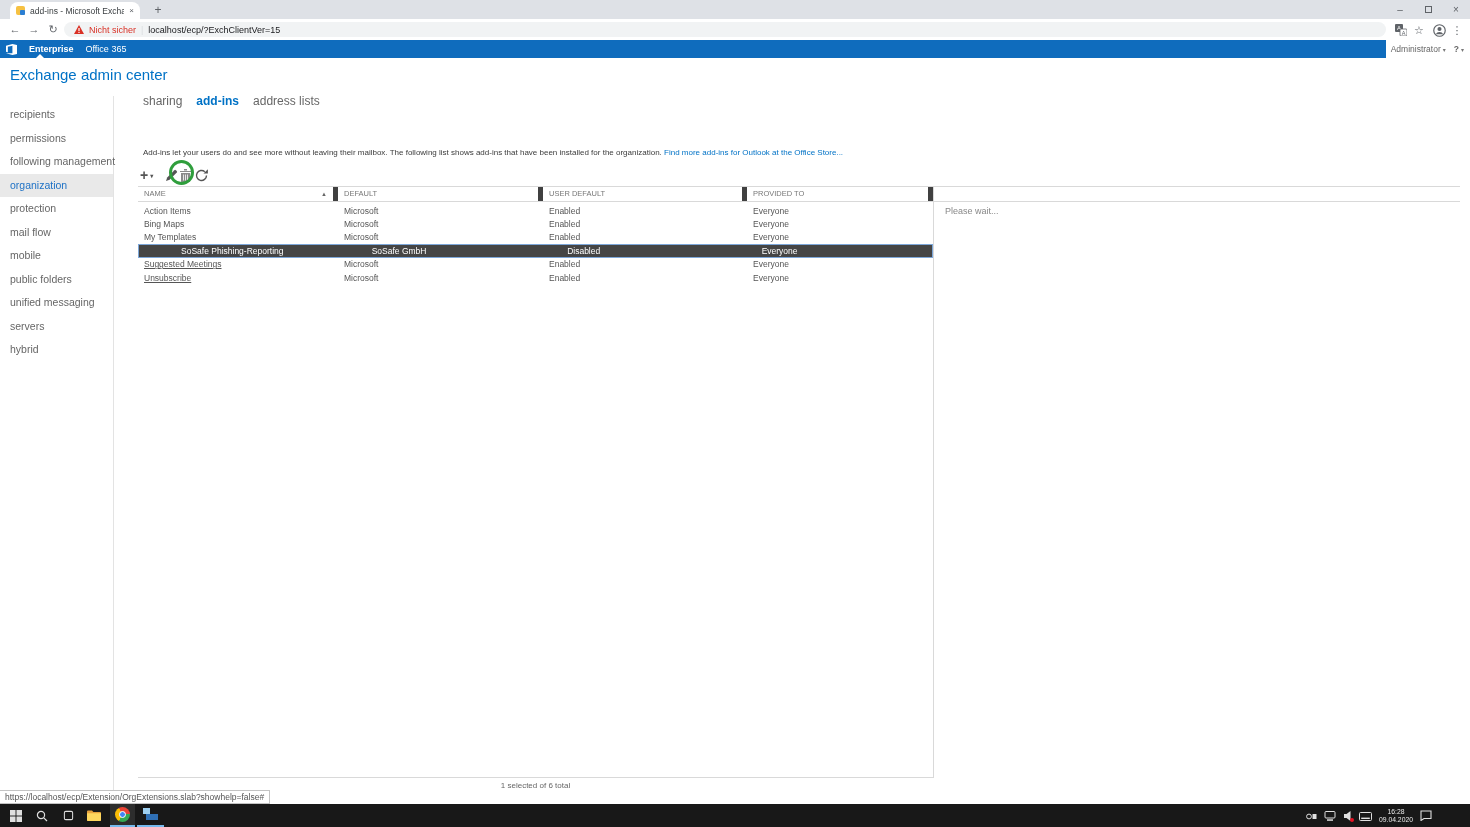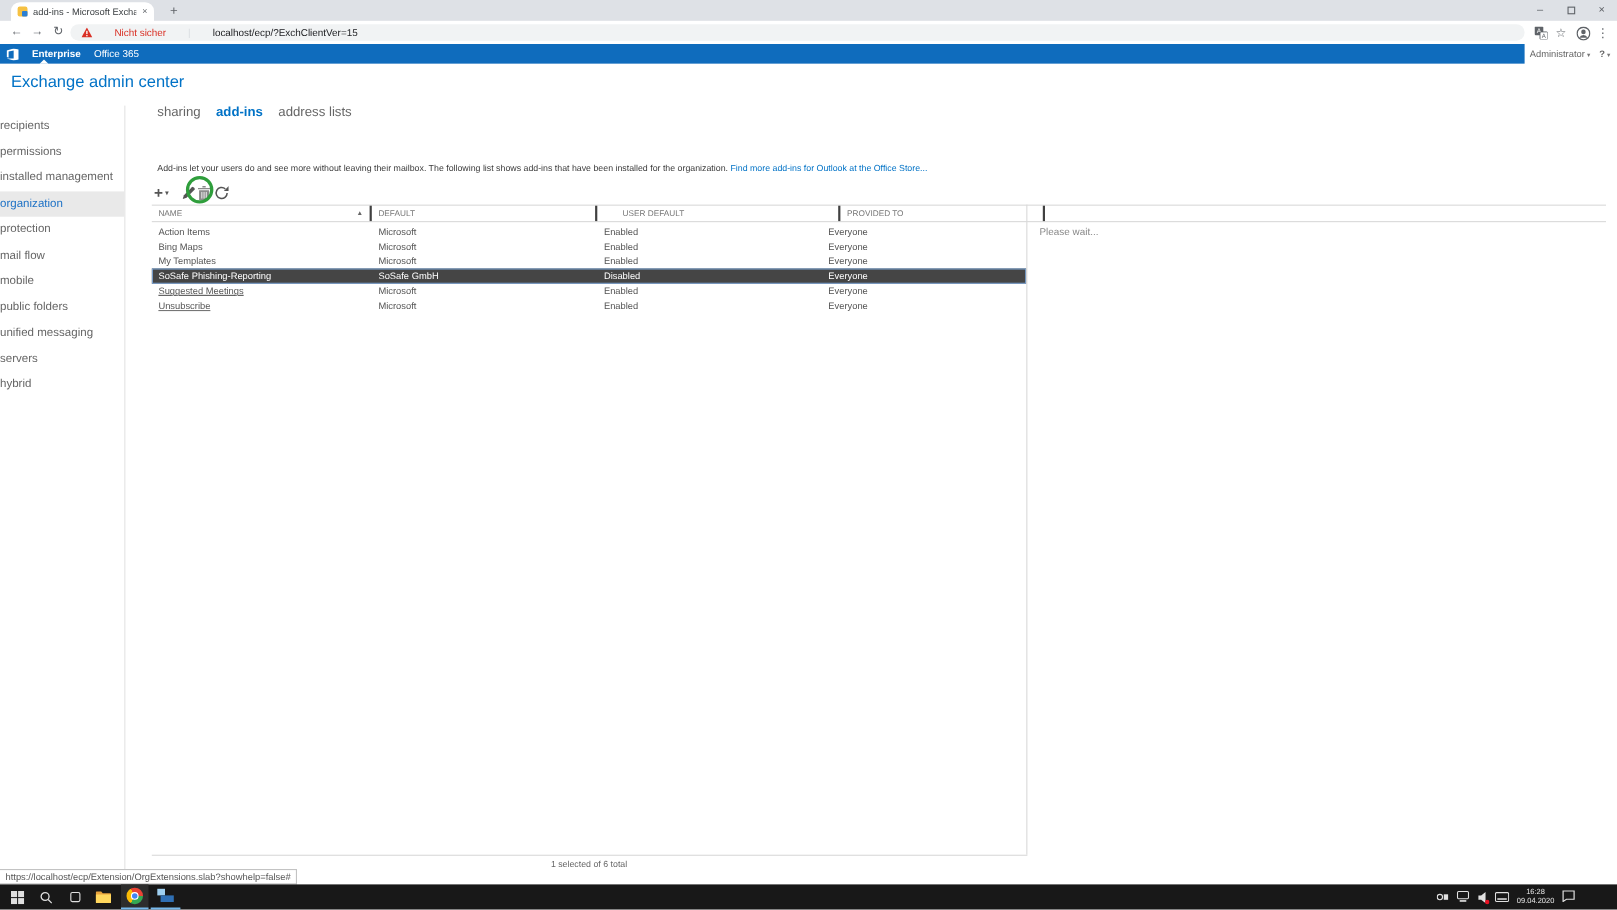--- a/index.html
+++ b/index.html
@@ -16,21 +16,21 @@
   .tab-close { font-size:8px; color:#5f6368; flex:0 0 auto; }
   .newtab { position:absolute; left:150px; top:3px; font-size:12px; color:#5f6368; width:16px; height:16px; text-align:center; line-height:15px; }
   .wincontrols { position:absolute; right:0; top:0; height:19px; display:flex; }
   .wc { width:28px; height:19px; display:flex; align-items:center; justify-content:center; color:#5f6368; font-size:10px; }
   .restore-box { width:7px; height:7px; border:1px solid #5f6368; }
 
   
   .toolbar { position:absolute; left:0; top:19px; width:1470px; height:21px; background:#fff; }
   .navbtn { position:absolute; top:0; height:21px; width:18px; text-align:center; line-height:21px; font-size:11px; color:#5f6368; }
   .omnibox { position:absolute; left:64px; top:3px; width:1322px; height:15px; background:#f1f3f4; border-radius:8px;
-             display:flex; align-items:center; padding:0 10px; gap:20px; }
+             display:flex; align-items:center; padding:0 10px; gap:5px; }
   .warn-text { color:#d93025; font-size:9px; white-space:nowrap; }
   .omni-sep { color:#dadce0; font-size:9px; }
   .url-text { color:#202124; font-size:9px; white-space:nowrap; }
   .tb-icon { position:absolute; top:4px; width:14px; height:14px; display:flex; align-items:center; justify-content:center; color:#5f6368; font-size:11px; }
 
   
   .o365 { position:absolute; left:0; top:40px; width:1470px; height:18px; background:#fff; }
   .o365-blue { position:absolute; left:0; top:0; width:1386px; height:18px; background:#0f6cbd; display:flex; align-items:center; }
   .o365-logo { margin-left:6px; display:flex; }
   .brand { color:#fff; font-size:9px; margin-left:12px; white-space:nowrap; }
@@ -38,42 +38,42 @@
   .nav-caret { position:absolute; left:36px; bottom:0; width:0; height:0;
                border-left:4px solid transparent; border-right:4px solid transparent; border-bottom:4px solid #fff; }
   .o365-right { position:absolute; right:6px; top:0; height:18px; display:flex; align-items:center; gap:8px; color:#666; font-size:8.5px; }
   .mini-caret { font-size:6px; color:#777; margin-left:2px; }
 
   
   .page { position:absolute; left:0; top:58px; width:1470px; height:746px; background:#fff; }
   .eac-title { position:absolute; left:10px; top:8px; font-size:15px; color:#0072c6; }
 
   .sidebar { position:absolute; left:0; top:38px; width:114px; height:694px; border-right:1px solid #e3e3e3; padding-top:7px; }
-  .side-item { height:23.5px; line-height:23.5px; font-size:10.5px; color:#666; white-space:nowrap; cursor:pointer; }
+  .side-item { height:23.5px; line-height:23.5px; padding-left:10px; font-size:10.5px; color:#666; white-space:nowrap; cursor:pointer; }
   .side-item.sel { background:#e9e9e9; color:#2073c6; }
 
   .tabs { position:absolute; left:143px; top:36px; display:flex; gap:14px; }
   .tab-link { font-size:12px; color:#666; cursor:pointer; }
   .tab-link.sel { color:#0072c6; font-weight:bold; }
 
   .intro { position:absolute; left:143px; top:90px; width:1200px; font-size:8px; color:#3b3b3b; white-space:nowrap; }
   .intro a { color:#0072c6; text-decoration:none; }
 
   .cmdbar { position:absolute; left:140px; top:107px; height:20px; width:120px; }
   .cmd { position:absolute; top:0; height:20px; display:flex; align-items:center; cursor:pointer; }
   .cmd-new { left:0; font-size:14px; color:#555; font-weight:bold; }
   .cmd-new .dd { font-size:6px; color:#555; margin-left:2px; }
   .cmd-edit { left:26px; }
   .cmd-del { left:40px; }
   .cmd-refresh { left:55px; }
   .annotation { position:absolute; left:169px; top:102px; width:25px; height:25px; border:3px solid #2f9e3c; border-radius:50%; pointer-events:none; z-index:6; }
 
   .list-header { position:absolute; left:138px; top:128px; width:1322px; height:16px;
                  border-top:1px solid #d9d9d9; border-bottom:1px solid #d9d9d9; display:flex; }
-  .hcell { position:relative; height:100%; border-right:2px solid #404040; padding-left:6px;
+  .hcell { position:relative; height:100%; border-right:5px solid #404040; padding-left:6px;
            font-size:7.5px; color:#777; line-height:14px; white-space:nowrap; }
   .hcell .sort { position:absolute; right:6px; top:0; font-size:6px; color:#666; }
 
   .list-rows { position:absolute; left:138px; top:146px; width:795px; }
   .row { display:flex; height:13.4px; align-items:center; cursor:pointer; }
   .cell { padding-left:6px; font-size:8.5px; color:#555; white-space:nowrap; overflow:hidden; }
   .row.rowsel { background:#454545; box-shadow:inset 0 0 0 1px #7da7d9; }
   .row.rowsel .cell { color:#fff; }
 
   .vline { position:absolute; left:933px; top:128px; width:1px; height:591px; background:#d9d9d9; }
@@ -169,21 +169,21 @@
     <span><b>?</b><span class="mini-caret">▾</span></span>
   </div>
 </div>
 
 <div class="page">
   <div class="eac-title">Exchange admin center</div>
 
   <div class="sidebar">
       <div class="side-item">recipients</div>
       <div class="side-item">permissions</div>
-      <div class="side-item">installed management</div>
+      <div class="side-item">following management</div>
       <div class="side-item sel">organization</div>
       <div class="side-item">protection</div>
       <div class="side-item">mail flow</div>
       <div class="side-item">mobile</div>
       <div class="side-item">public folders</div>
       <div class="side-item">unified messaging</div>
       <div class="side-item">servers</div>
       <div class="side-item">hybrid</div>
     </div>
 
@@ -219,21 +219,21 @@
           <path fill="none" stroke="#555" stroke-width="1.4" d="M11.5 6.5a5 5 0 1 1-1.7-3.8"></path>
           <path fill="#555" d="M12.9 0.2v4.4H8.5z"></path>
         </svg>
     </span>
   </div>
   <div class="annotation"></div>
 
   <div class="list-header">
       <div class="hcell" style="width: 200px;"><span>NAME</span><span class="sort">▲</span></div>
       <div class="hcell" style="width: 205px;"><span>DEFAULT</span></div>
-      <div class="hcell" style="width: 204px; margin-left: 17px;"><span>USER DEFAULT</span></div>
+      <div class="hcell" style="width: 204px;"><span>USER DEFAULT</span></div>
       <div class="hcell" style="width: 186px;"><span>PROVIDED TO</span></div>
     </div>
   <div class="list-rows">
       <div class="row">
         <div class="cell" style="width: 200px;">Action Items</div>
         <div class="cell" style="width: 205px;">Microsoft</div>
         <div class="cell" style="width: 204px;">Enabled</div>
         <div class="cell" style="width: 186px;">Everyone</div>
       </div>
       <div class="row">
@@ -242,21 +242,21 @@
         <div class="cell" style="width: 204px;">Enabled</div>
         <div class="cell" style="width: 186px;">Everyone</div>
       </div>
       <div class="row">
         <div class="cell" style="width: 200px;">My Templates</div>
         <div class="cell" style="width: 205px;">Microsoft</div>
         <div class="cell" style="width: 204px;">Enabled</div>
         <div class="cell" style="width: 186px;">Everyone</div>
       </div>
       <div class="row rowsel">
-        <div class="cell" style="width: 200px;">SoSafe Phishing-Reporting</div>
+        <div class="cell" style="width: 200px; margin-left: 37px;">SoSafe Phishing-Reporting</div>
         <div class="cell" style="width: 205px;">SoSafe GmbH</div>
         <div class="cell" style="width: 204px;">Disabled</div>
         <div class="cell" style="width: 186px;">Everyone</div>
       </div>
       <div class="row">
         <div class="cell" style="width: 200px; text-decoration: underline;">Suggested Meetings</div>
         <div class="cell" style="width: 205px;">Microsoft</div>
         <div class="cell" style="width: 204px;">Enabled</div>
         <div class="cell" style="width: 186px;">Everyone</div>
       </div>

